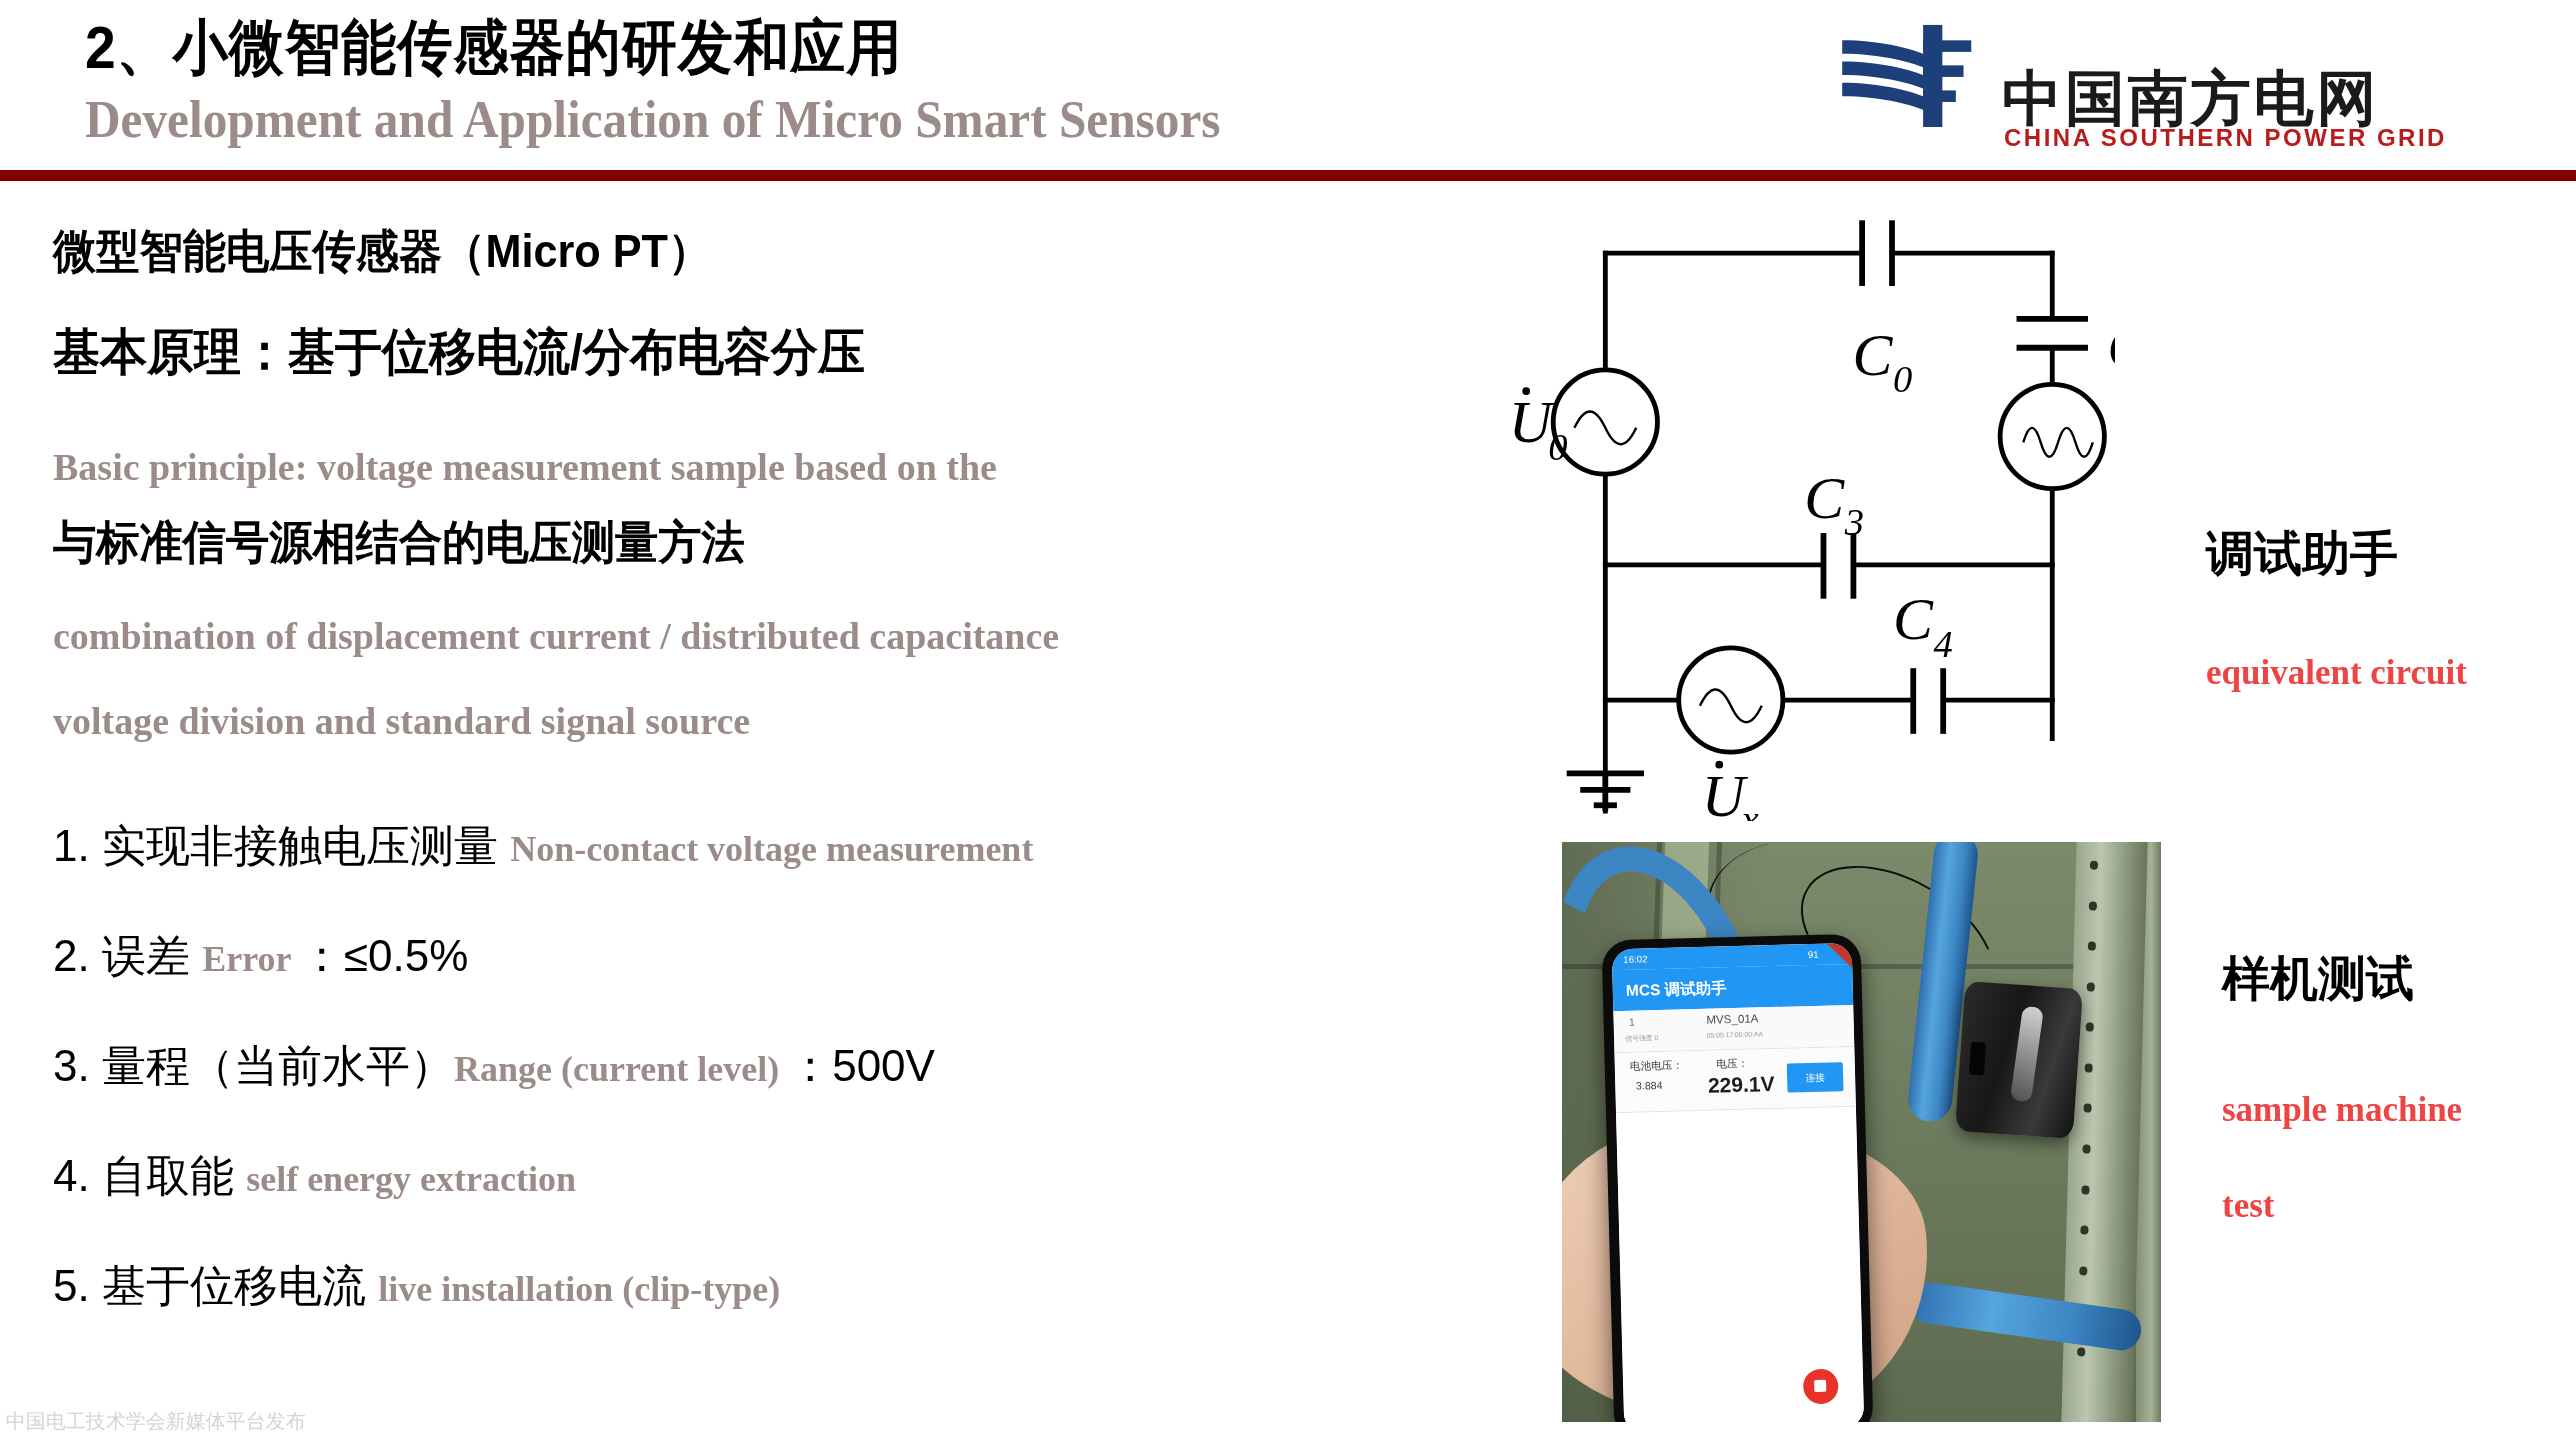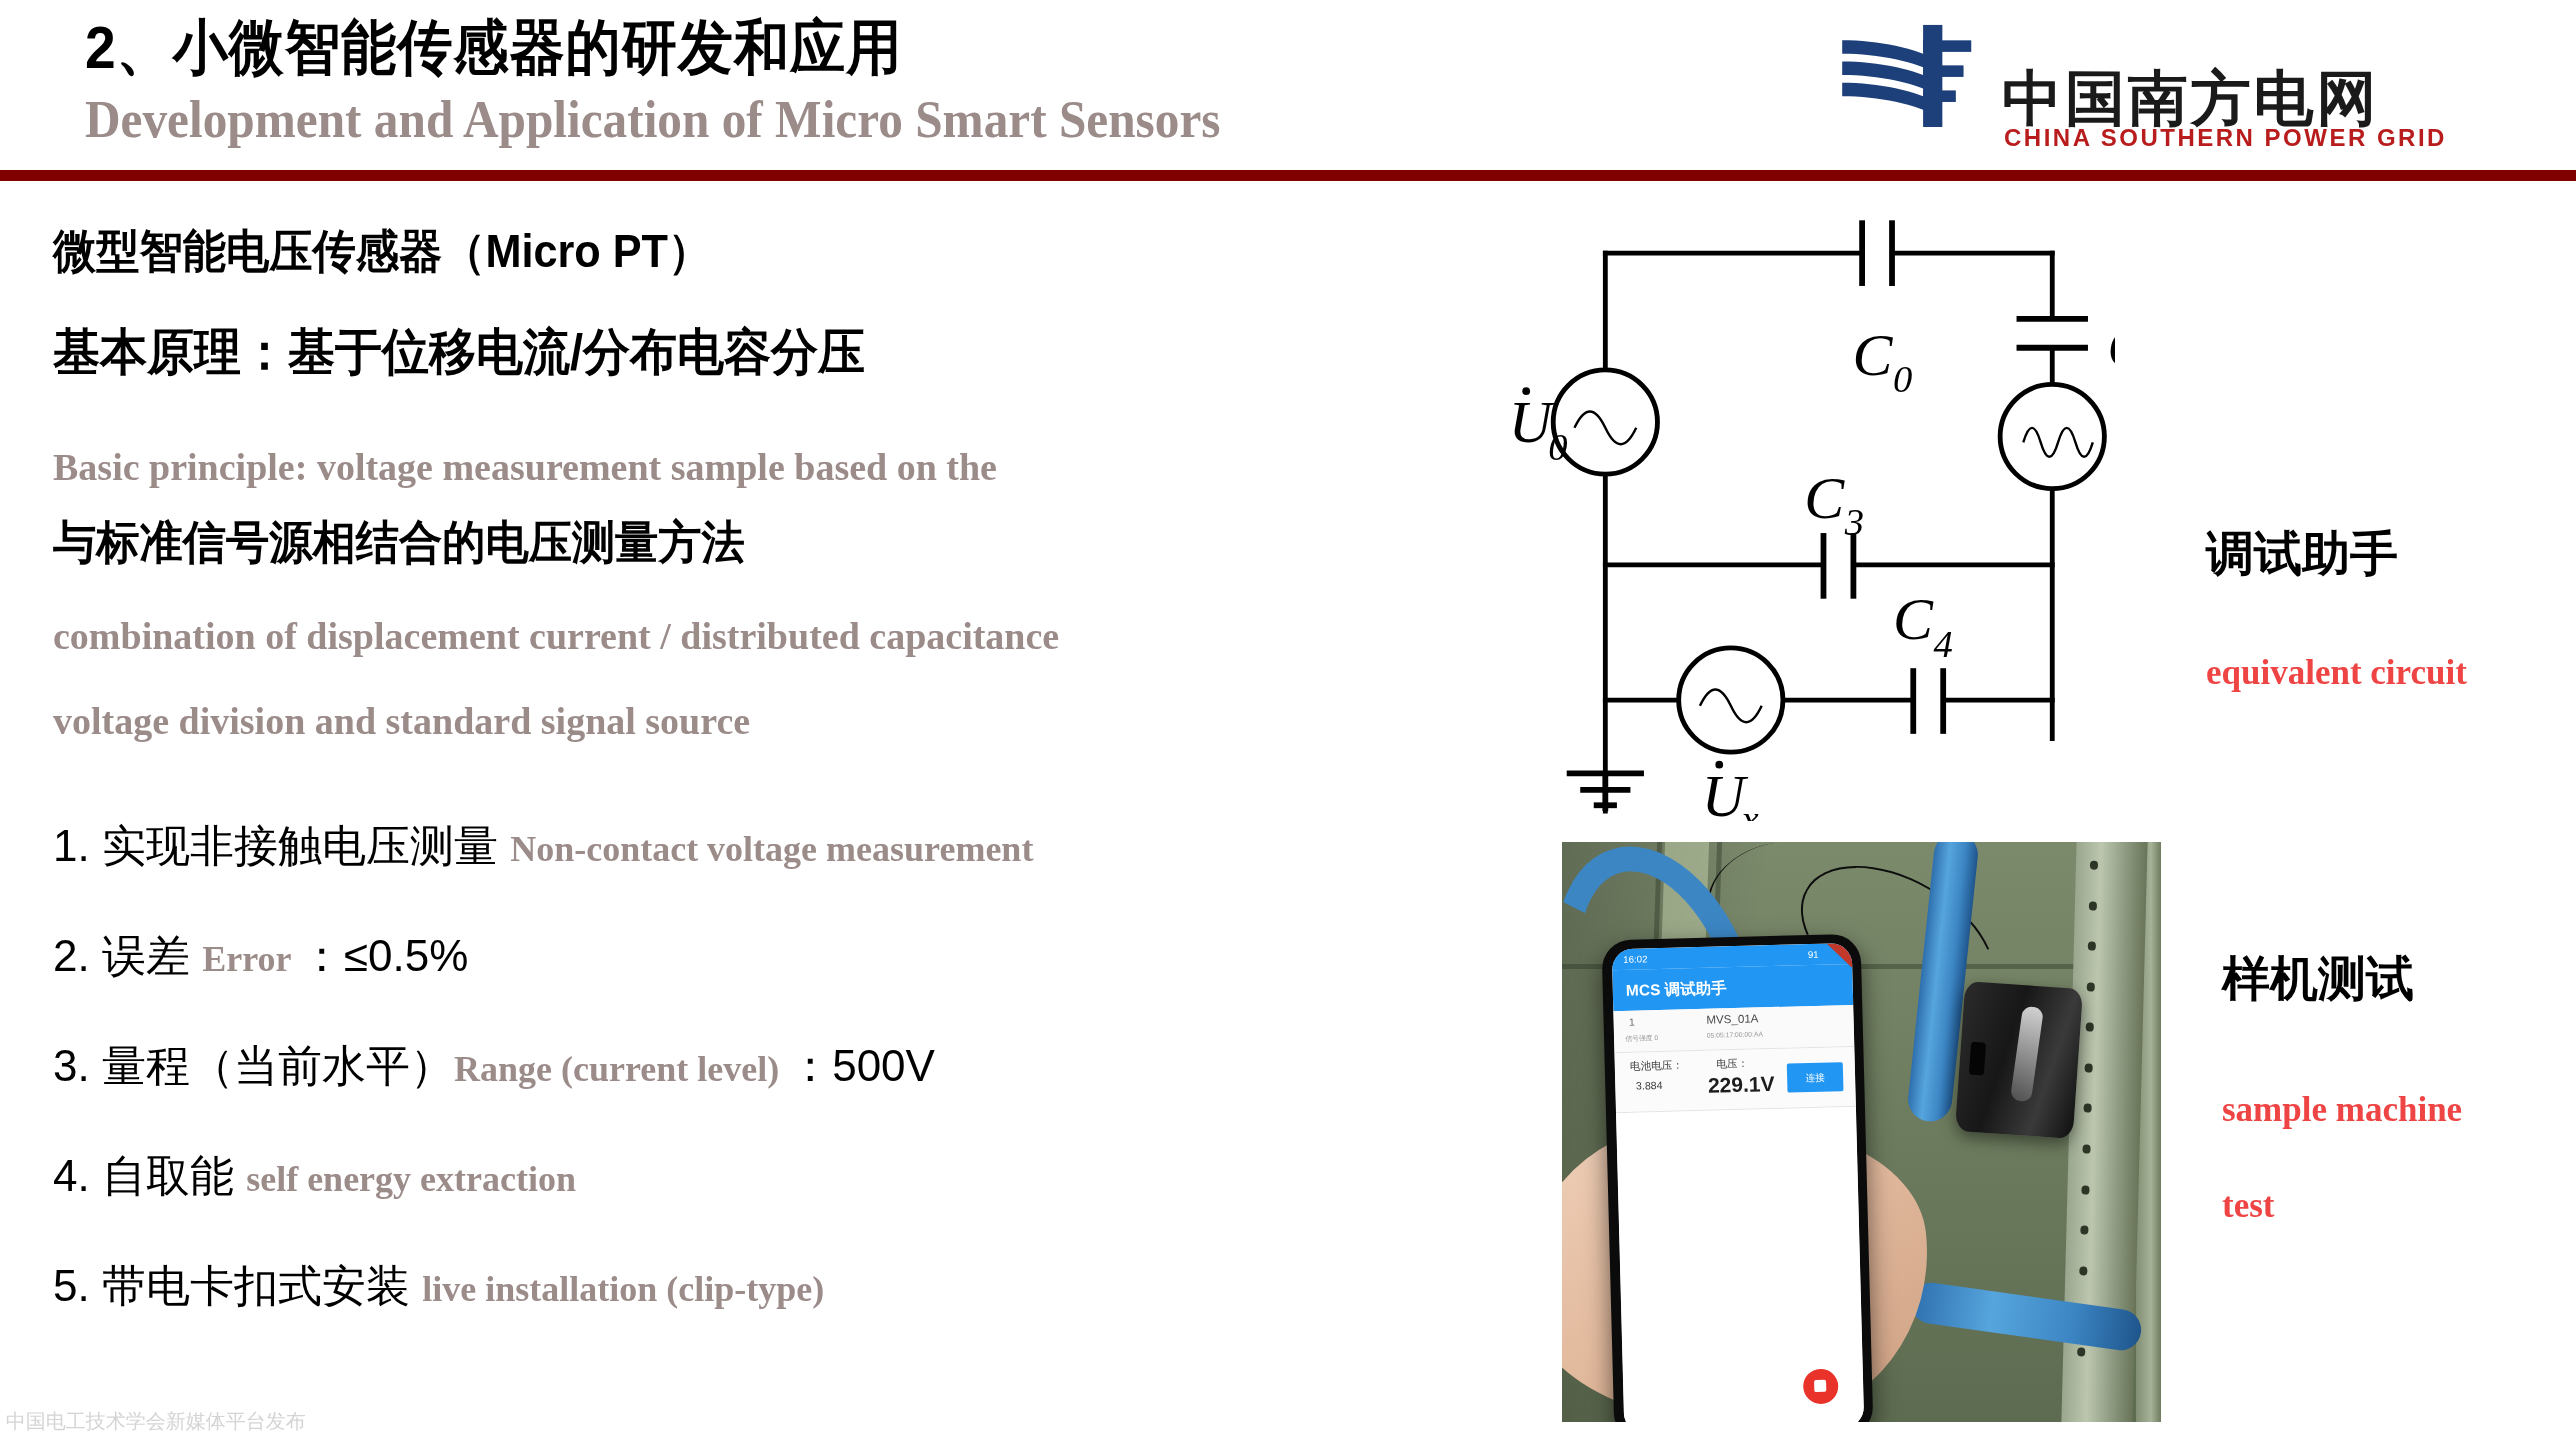--- a/index.html
+++ b/index.html
@@ -489,21 +489,21 @@
       <div class="bullet">
         <span class="b-num">2. </span><span class="b-cn">误差 </span><span class="b-en">Error </span><span class="b-tail">：≤0.5%</span>
       </div>
       <div class="bullet">
         <span class="b-num">3. </span><span class="b-cn">量程（当前水平）</span><span class="b-en">Range (current level) </span><span class="b-tail">：500V</span>
       </div>
       <div class="bullet">
         <span class="b-num">4. </span><span class="b-cn">自取能 </span><span class="b-en">self energy extraction</span><span class="b-tail"></span>
       </div>
       <div class="bullet">
-        <span class="b-num">5. </span><span class="b-cn">带电卡扣式安装 </span><span class="b-en">live installation (clip-type)</span><span class="b-tail"></span>
+        <span class="b-num">5. </span><span class="b-cn">基于位移电流 </span><span class="b-en">live installation (clip-type)</span><span class="b-tail"></span>
       </div>
     </div>
   </div>
 
   <div class="circuit-wrap">
     <svg class="circuit-svg" viewBox="0 0 720 650" xmlns="http://www.w3.org/2000/svg">
       <g stroke="#000000" stroke-width="5" fill="none" stroke-linecap="square">
 
         <line x1="192" y1="62" x2="455" y2="62"></line>
 

